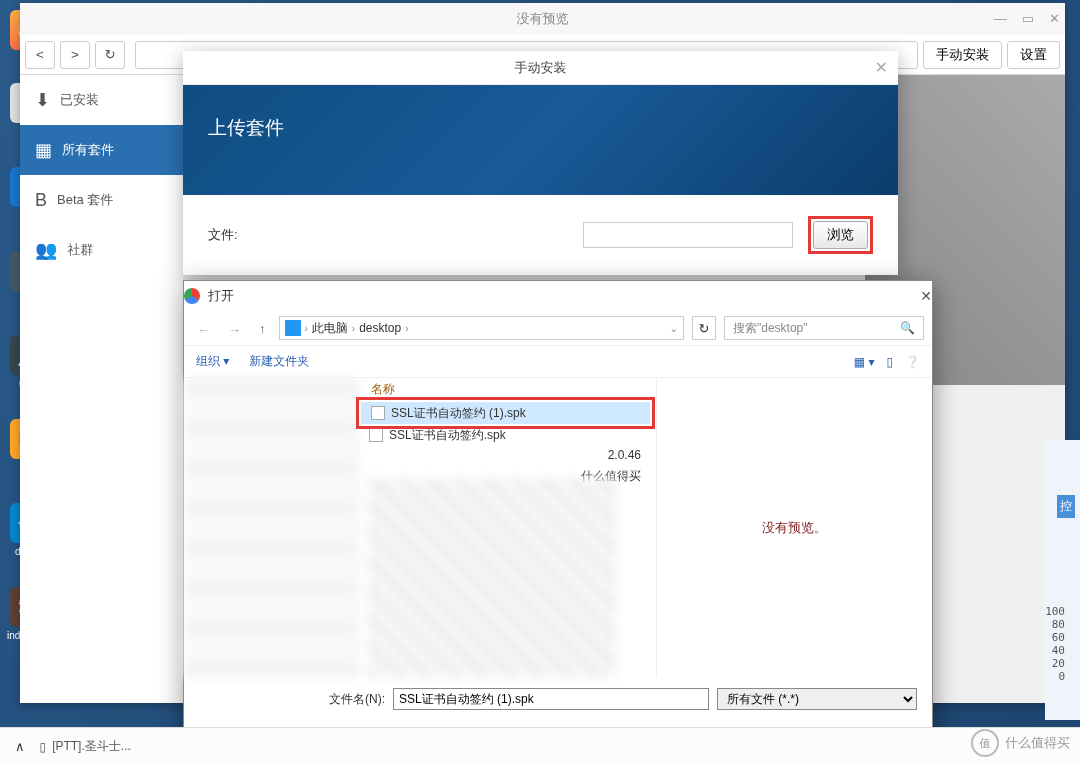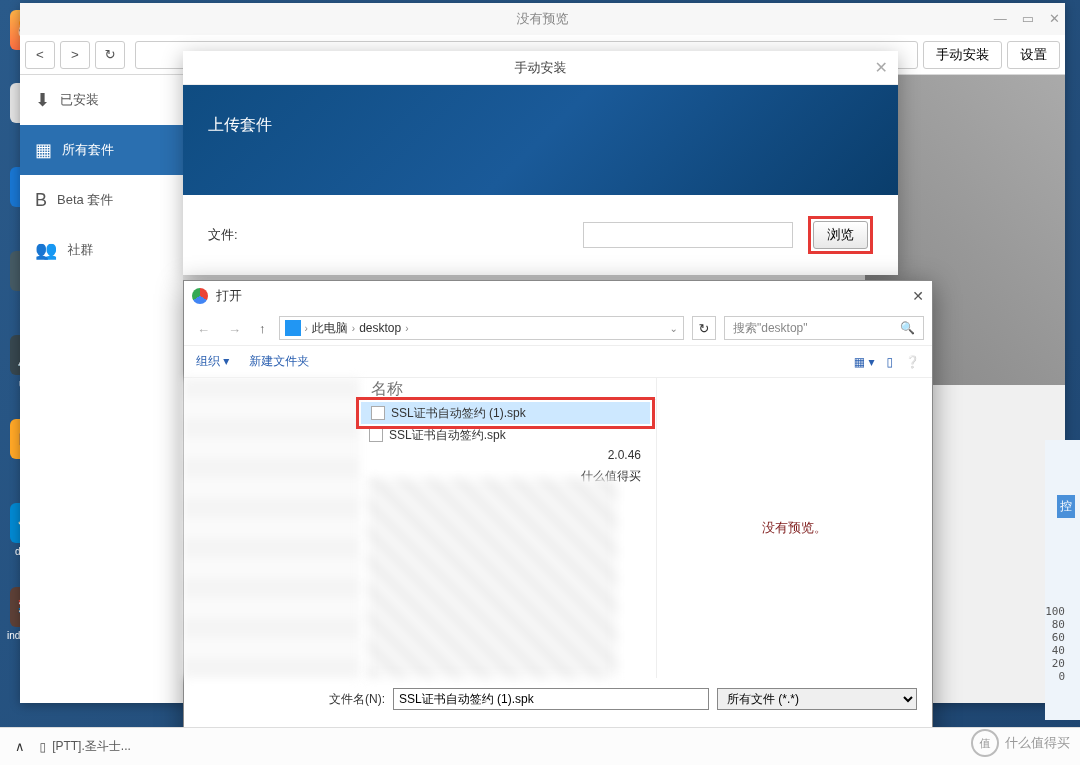--- a/index.html
+++ b/index.html
@@ -24,47 +24,47 @@
 .side-item.active { background: #2a6fb0; color: #fff; }
 .side-item .s-ico { font-size: 18px; }
 .content-area { flex: 1; background: #f0f0f0; position: relative; }
 .hero-img { position: absolute; right: 0; top: 0; width: 200px; height: 310px; background: linear-gradient(45deg,#888,#aaa); }
 
 
 .modal { position: absolute; left: 183px; top: 51px; width: 715px; background: #fff; box-shadow: 0 5px 20px rgba(0,0,0,.3); }
 .modal-head { height: 34px; line-height: 34px; text-align: center; background: #fff; border-bottom: 1px solid #eee; position: relative; font-weight: 500; color: #444; }
 .modal-head .x { position: absolute; right: 10px; top: 0; color: #aaa; cursor: pointer; font-size: 16px; }
 .modal-banner { height: 110px; background: linear-gradient(135deg, #0f4c81, #1a5a99, #0a3d6b); color: #fff; padding: 30px 25px; }
-.modal-banner h3 { font-size: 16px; font-weight: normal; margin-bottom: 6px; }
+.modal-banner h3 { font-size: 19px; font-weight: normal; margin-bottom: 6px; }
 .modal-banner p { font-size: 13px; opacity: .9; }
 .modal-body { padding: 25px; display: flex; align-items: center; gap: 15px; height: 80px; }
 .file-input { width: 210px; height: 26px; border: 1px solid #ccc; }
 .browse-btn { width: 55px; height: 28px; border: 1px solid #aaa; background: linear-gradient(#fff,#e8e8e8); border-radius: 3px; cursor: pointer; }
 .red-box { border: 3px solid #e53935; padding: 2px; }
 
 
 .file-dialog { position: absolute; left: 183px; top: 280px; width: 750px; height: 480px; background: #fff; border: 1px solid #888; box-shadow: 0 5px 25px rgba(0,0,0,.4); }
-.fd-title { height: 30px; display: flex; align-items: center; padding: 0 8px; }
+.fd-title { height: 30px; display: flex; align-items: center; padding: 0 0; }
 .fd-title .chrome { width: 16px; height: 16px; border-radius: 50%; background: conic-gradient(#ea4335 0 120deg,#4285f4 120deg 240deg,#34a853 240deg); margin-right: 8px; }
 .fd-title .x { margin-left: auto; cursor: pointer; font-size: 14px; color: #555; }
 .fd-nav { height: 35px; display: flex; align-items: center; padding: 0 8px; gap: 8px; border-bottom: 1px solid #eee; }
 .fd-nav .arrow { color: #aaa; padding: 0 5px; cursor: pointer; }
 .fd-path { display: flex; align-items: center; flex: 1; border: 1px solid #ccc; height: 24px; padding: 0 5px; gap: 4px; font-size: 12px; }
 .fd-path .pc-ico { width: 16px; height: 16px; background: #2196f3; }
 .fd-crumb { cursor: pointer; }
 .fd-chev { color: #888; font-size: 10px; }
 .fd-refresh { width: 24px; height: 24px; border: 1px solid #ccc; display: flex; align-items: center; justify-content: center; cursor: pointer; }
 .fd-search { width: 200px; height: 24px; border: 1px solid #ccc; padding: 0 8px; font-size: 12px; color: #888; display: flex; align-items: center; }
 .fd-search .mag { margin-left: auto; }
 .fd-toolbar { height: 32px; display: flex; align-items: center; padding: 0 12px; gap: 20px; color: #2a5fb0; border-bottom: 1px solid #eee; font-size: 12px; }
 .fd-toolbar .right { margin-left: auto; display: flex; gap: 12px; align-items: center; }
 .fd-content { display: flex; height: 300px; }
 .fd-tree { width: 175px; border-right: 1px solid #eee; background: repeating-linear-gradient(0deg,#f5f5f5 0 20px,#fafafa 20px 40px); filter: blur(4px); }
 .fd-list { flex: 1; border-right: 1px solid #eee; position: relative; }
-.fd-list-head { height: 22px; border-bottom: 1px solid #eee; padding-left: 12px; font-size: 16px; color: #737373; line-height: 22px; }
+.fd-list-head { height: 22px; border-bottom: 1px solid #eee; padding-left: 12px; font-size: 12px; color: #a16207; line-height: 22px; }
 .fd-file { height: 22px; display: flex; align-items: center; padding-left: 10px; gap: 6px; font-size: 12px; cursor: pointer; }
 .fd-file.selected { background: #cde8ff; }
 .fd-file .file-ico { width: 14px; height: 14px; border: 1px solid #aaa; background: #fff; }
 .fd-blur { position: absolute; left: 8px; bottom: 0; width: 250px; height: 200px; background: repeating-linear-gradient(45deg,#eee 0 10px,#f8f8f8 10px 20px); filter: blur(5px); }
 .fd-preview { width: 275px; display: flex; align-items: center; justify-content: center; color: #7f1d1d; font-size: 13px; }
 .fd-bottom { padding: 10px 15px; }
 .fd-row { display: flex; align-items: center; gap: 8px; margin-bottom: 26px; }
 .fd-row label { font-size: 12px; width: auto; }
 .fd-row input, .fd-row select { height: 22px; border: 1px solid #888; padding: 0 5px; font-size: 12px; }
 .fd-fn { flex: 1; }

